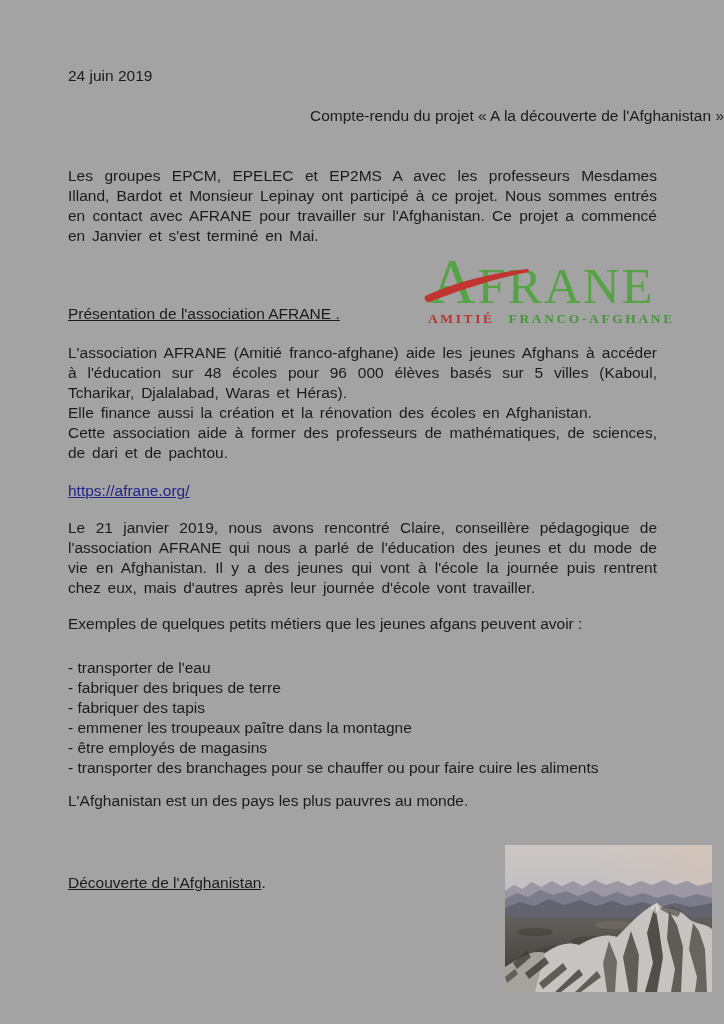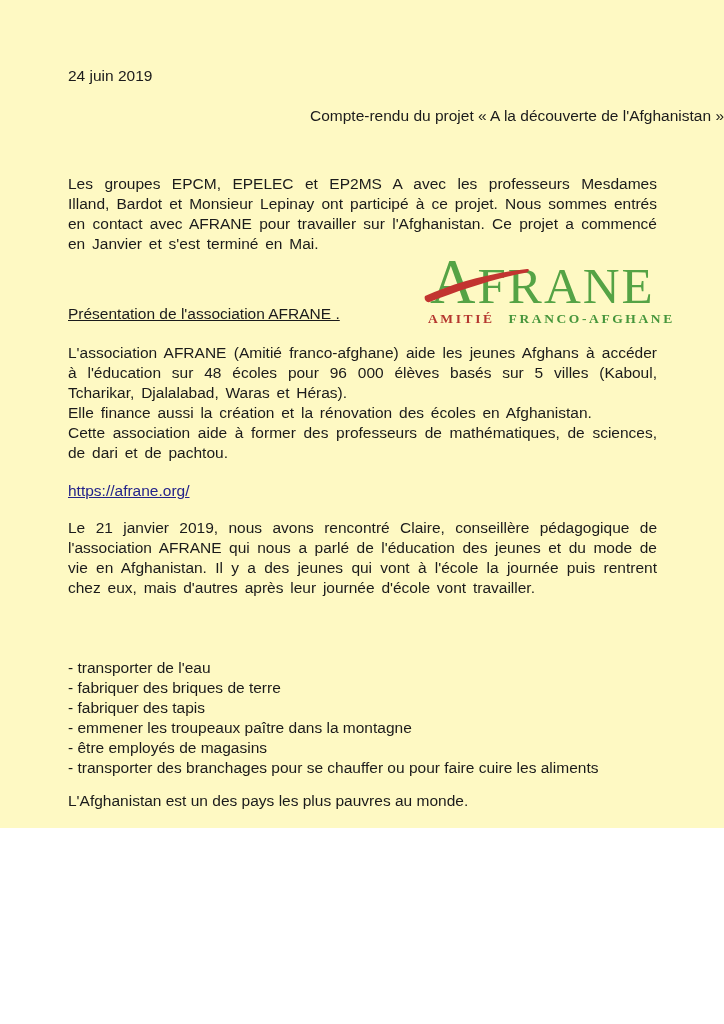--- a/index.html
+++ b/index.html
@@ -1,21 +1,21 @@
 <!DOCTYPE html>
 <html><head>
 <meta charset="utf-8">
 <style>
   * { margin: 0; padding: 0; box-sizing: border-box; }
   html, body { background: #ffffff; }
   .page {
     position: relative;
     width: 724px;
-    height: 828px;
-    background: #fef9c3;
+    height: 1024px;
+    background: #a3a3a3;
     overflow: hidden;
     font-family: "Liberation Sans", "DejaVu Sans", sans-serif;
     font-size: 15.5px;
     line-height: 20px;
     color: #1b1b1b;
   }
   .abs { position: absolute; }
   .col { left: 68px; width: 589px; }
   .justify { text-align: justify; word-spacing: 2.5px; }
   .center { left: 0; width: 724px; text-align: right; }
@@ -32,21 +32,21 @@
 </style>
 </head>
 <body>
 
 <div class="page">
 
   <div class="abs col" style="top:66px">24 juin 2019</div>
 
   <div class="abs center" style="top:106px">Compte-rendu du projet « A la découverte de l'Afghanistan »</div>
 
-  <div class="abs col justify" style="top:174px">Les groupes EPCM, EPELEC et EP2MS A avec les professeurs Mesdames Illand, Bardot et Monsieur Lepinay ont participé à ce projet. Nous sommes entrés en contact avec AFRANE pour travailler sur l'Afghanistan. Ce projet a commencé en Janvier et s'est terminé en Mai.</div>
+  <div class="abs col justify" style="top:166px">Les groupes EPCM, EPELEC et EP2MS A avec les professeurs Mesdames Illand, Bardot et Monsieur Lepinay ont participé à ce projet. Nous sommes entrés en contact avec AFRANE pour travailler sur l'Afghanistan. Ce projet a commencé en Janvier et s'est terminé en Mai.</div>
 
   <svg class="abs" style="left:424px;top:250px" width="256" height="84" viewBox="0 0 256 84" aria-hidden="true">
     <text x="6" y="53" style="font-family:'Liberation Serif','DejaVu Serif',serif; letter-spacing:2px;" fill="#55a345">
       <tspan font-size="63">A</tspan><tspan font-size="51">FRANE</tspan>
     </text>
     <path d="M1,46 C30,33 66,23 103,19 C105.5,18.8 105.5,21 103,22.4 C72,28 36,40 5.5,52 C2.5,53.2 -0.5,49.2 1,46 Z" fill="#c23430"></path>
     <text y="73" font-size="13.5" font-weight="bold" style="font-family:'Liberation Serif','DejaVu Serif',serif; letter-spacing:2.6px;">
       <tspan x="4" fill="#b5372f">AMITIÉ</tspan>
       <tspan dx="8" fill="#47963c">FRANCO-AFGHANE</tspan>
     </text>
@@ -61,20 +61,21 @@
     <div class="justify">Elle finance aussi la création et la rénovation des écoles en Afghanistan.</div>
     <div class="justify">Cette association aide à former des professeurs de mathématiques, de sciences, de dari et de pachtou.</div>
   </div>
 
   <div class="abs col" style="top:481px">
     <a class="doc-link">https://afrane.org/</a>
   </div>
 
   <div class="abs col justify" style="top:518px">Le 21 janvier 2019, nous avons rencontré Claire, conseillère pédagogique de l'association AFRANE qui nous a parlé de l'éducation des jeunes et du mode de vie en Afghanistan. Il y a des jeunes qui vont à l'école la journée puis rentrent chez eux, mais d'autres après leur journée d'école vont travailler.</div>
 
+  <div class="abs col" style="top:614px">Exemples de quelques petits métiers que les jeunes afgans peuvent avoir :</div>
 
   <div class="abs col jobs-list" style="top:658px">
     <div>- transporter de l'eau</div>
     <div>- fabriquer des briques de terre</div>
     <div>- fabriquer des tapis</div>
     <div>- emmener les troupeaux paître dans la montagne</div>
     <div>- être employés de magasins</div>
     <div>- transporter des branchages pour se chauffer ou pour faire cuire les aliments</div>
   </div>
 

